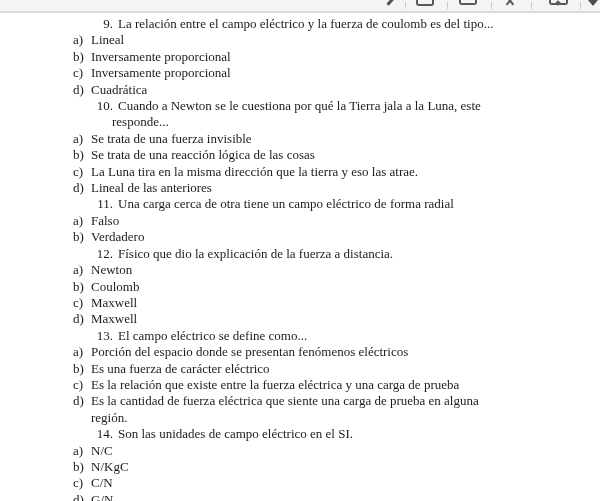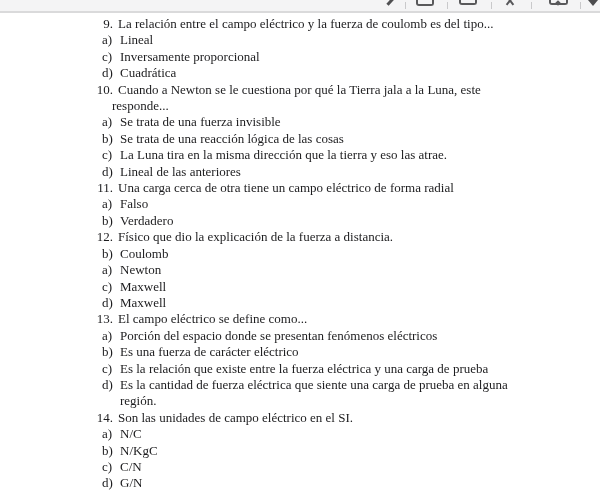--- a/index.html
+++ b/index.html
@@ -83,21 +83,21 @@
   .qnum {
     display: inline-block;
     width: 23px;
     text-indent: 0;
     text-align: right;
     padding-right: 5px;
     box-sizing: border-box;
     white-space: nowrap;
   }
   .option {
-    padding-left: 120px;
+    padding-left: 91px;
     padding-right: 34px;
     text-indent: -18px;
   }
   .oletter {
     display: inline-block;
     width: 18px;
     text-indent: 0;
     box-sizing: border-box;
     white-space: nowrap;
   }
@@ -125,20 +125,21 @@
     </div>
     <div class="tb-sep" style="left:580px;"></div>
     <div class="tb-icon icon-funnel" style="left:588px; top:0px;"></div>
   </div>
 
   <div class="page">
 
     <div class="question">
       <div class="q-line"><span class="qnum">9.</span><span class="qtext">La relación entre el campo eléctrico y la fuerza de coulomb es del tipo...</span></div>
       <div class="option"><span class="oletter">a)</span><span class="otext">Lineal</span></div>
+      <div class="option"><span class="oletter">b)</span><span class="otext">Inversamente proporcional</span></div>
       <div class="option"><span class="oletter">c)</span><span class="otext">Inversamente proporcional</span></div>
       <div class="option"><span class="oletter">d)</span><span class="otext">Cuadrática</span></div>
     </div>
 
     <div class="question">
       <div class="q-line"><span class="qnum">10.</span><span class="qtext">Cuando a Newton se le cuestiona por qué la Tierra jala a la Luna, este
 responde...</span></div>
       <div class="option"><span class="oletter">a)</span><span class="otext">Se trata de una fuerza invisible</span></div>
       <div class="option"><span class="oletter">b)</span><span class="otext">Se trata de una reacción lógica de las cosas</span></div>
       <div class="option"><span class="oletter">c)</span><span class="otext">La Luna tira en la misma dirección que la tierra y eso las atrae.</span></div>
@@ -146,22 +147,22 @@
     </div>
 
     <div class="question">
       <div class="q-line"><span class="qnum">11.</span><span class="qtext">Una carga cerca de otra tiene un campo eléctrico de forma radial</span></div>
       <div class="option"><span class="oletter">a)</span><span class="otext">Falso</span></div>
       <div class="option"><span class="oletter">b)</span><span class="otext">Verdadero</span></div>
     </div>
 
     <div class="question">
       <div class="q-line"><span class="qnum">12.</span><span class="qtext">Físico que dio la explicación de la fuerza a distancia.</span></div>
+      <div class="option"><span class="oletter">a)</span><span class="otext">Newton</span></div>
       <div class="option"><span class="oletter">b)</span><span class="otext">Coulomb</span></div>
-      <div class="option"><span class="oletter">a)</span><span class="otext">Newton</span></div>
       <div class="option"><span class="oletter">c)</span><span class="otext">Maxwell</span></div>
       <div class="option"><span class="oletter">d)</span><span class="otext">Maxwell</span></div>
     </div>
 
     <div class="question">
       <div class="q-line"><span class="qnum">13.</span><span class="qtext">El campo eléctrico se define como...</span></div>
       <div class="option"><span class="oletter">a)</span><span class="otext">Porción del espacio donde se presentan fenómenos eléctricos</span></div>
       <div class="option"><span class="oletter">b)</span><span class="otext">Es una fuerza de carácter eléctrico</span></div>
       <div class="option"><span class="oletter">c)</span><span class="otext">Es la relación que existe entre la fuerza eléctrica y una carga de prueba</span></div>
       <div class="option"><span class="oletter">d)</span><span class="otext">Es la cantidad de fuerza eléctrica que siente una carga de prueba en alguna

